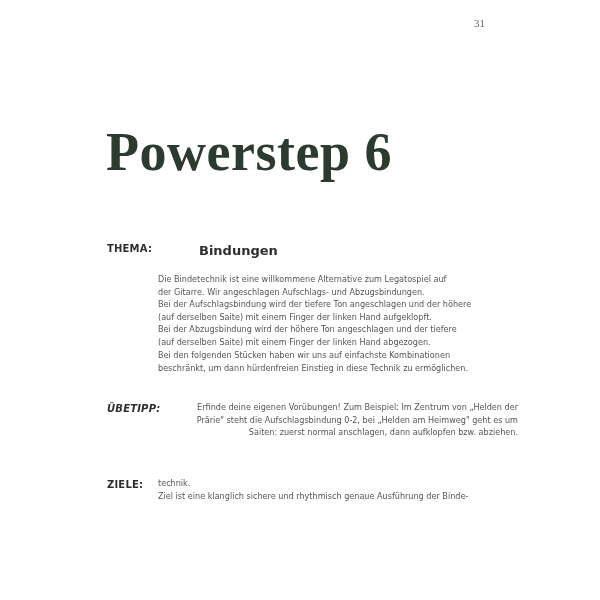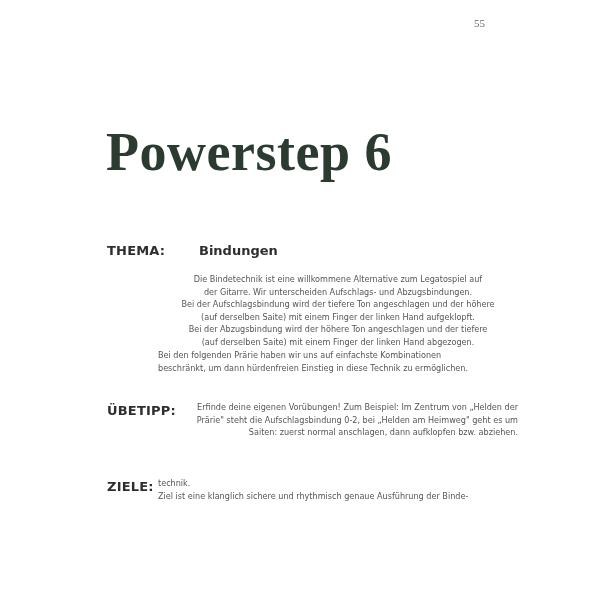--- a/index.html
+++ b/index.html
@@ -12,57 +12,57 @@
       font-family: "Liberation Serif", serif; font-size: 11px; color: #6a6a6a;
     }
     .title {
       position: absolute; left: 106px; top: 112px;
       font-family: "Liberation Serif", serif; font-weight: bold;
       font-size: 54px; color: #2b3b30; letter-spacing: 0.5px; white-space: nowrap;
       line-height: 80px;
     }
     .label {
       position: absolute; left: 107px;
-      font-size: 13px; font-weight: bold; color: #2e2e2e; letter-spacing: 0.2px;
+      font-size: 10px; font-weight: bold; color: #2e2e2e; letter-spacing: 0.2px;
     }
     .heading {
       position: absolute; left: 158px;
       font-size: 13px; font-weight: bold; color: #2e2e2e; margin-left: 41px;
     }
     .para {
       position: absolute; left: 158px; width: 360px;
       font-size: 8.1px; color: #555555; line-height: 12.6px;
     }
     .para .line { display: block; white-space: nowrap; }
   </style>
 </head>
 <body>
 
-<div class="page-number">55</div>
+<div class="page-number">31</div>
 
 <div class="title">Powerstep 6</div>
 
 <div class="label" style="top:243px;">THEMA:</div>
 <div class="heading" style="top:243px;">Bindungen</div>
 
-<div class="para" style="top:273px;text-align:center;">
+<div class="para" style="top:273px;">
   <span class="line">Die Bindetechnik ist eine willkommene Alternative zum Legatospiel auf</span>
-  <span class="line">der Gitarre. Wir unterscheiden Aufschlags- und Abzugsbindungen.</span>
+  <span class="line">der Gitarre. Wir angeschlagen Aufschlags- und Abzugsbindungen.</span>
   <span class="line">Bei der Aufschlagsbindung wird der tiefere Ton angeschlagen und der höhere</span>
   <span class="line">(auf derselben Saite) mit einem Finger der linken Hand aufgeklopft.</span>
   <span class="line">Bei der Abzugsbindung wird der höhere Ton angeschlagen und der tiefere</span>
   <span class="line">(auf derselben Saite) mit einem Finger der linken Hand abgezogen.</span>
 </div>
 
 <div class="para" style="top:349px;">
-  <span class="line">Bei den folgenden Prärie haben wir uns auf einfachste Kombinationen</span>
+  <span class="line">Bei den folgenden Stücken haben wir uns auf einfachste Kombinationen</span>
   <span class="line">beschränkt, um dann hürdenfreien Einstieg in diese Technik zu ermöglichen.</span>
 </div>
 
-<div class="label" style="top:403px;">ÜBETIPP:</div>
+<div class="label" style="top:403px;font-style:italic;">ÜBETIPP:</div>
 <div class="para" style="top:401px;text-align:right;">
   <span class="line">Erfinde deine eigenen Vorübungen! Zum Beispiel: Im Zentrum von „Helden der</span>
   <span class="line">Prärie" steht die Aufschlagsbindung 0-2, bei „Helden am Heimweg" geht es um</span>
   <span class="line">Saiten: zuerst normal anschlagen, dann aufklopfen bzw. abziehen.</span>
 </div>
 
 <div class="label" style="top:479px;">ZIELE:</div>
 <div class="para" style="top:477px;">
   <span class="line">technik.</span>
   <span class="line">Ziel ist eine klanglich sichere und rhythmisch genaue Ausführung der Binde-</span>

